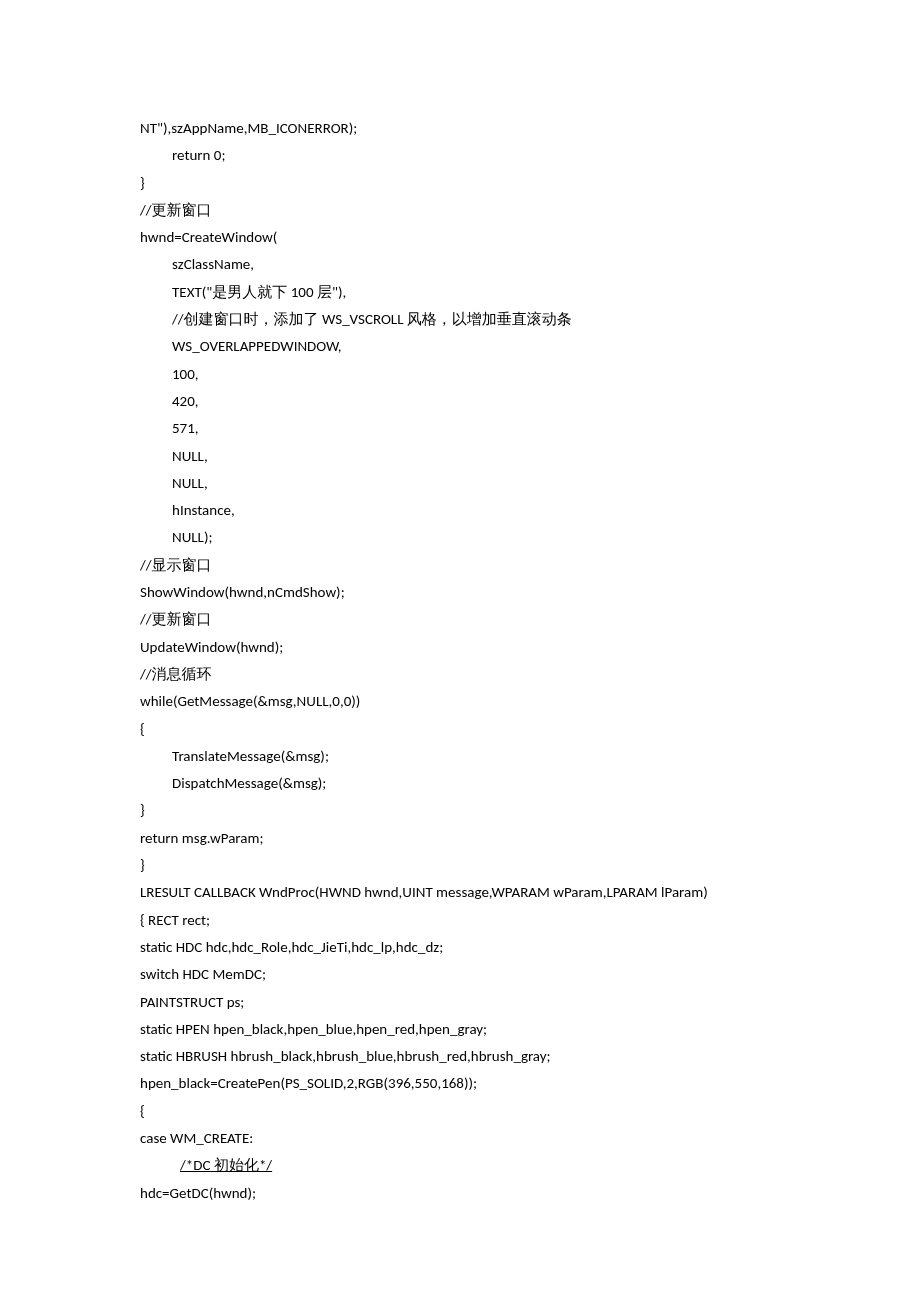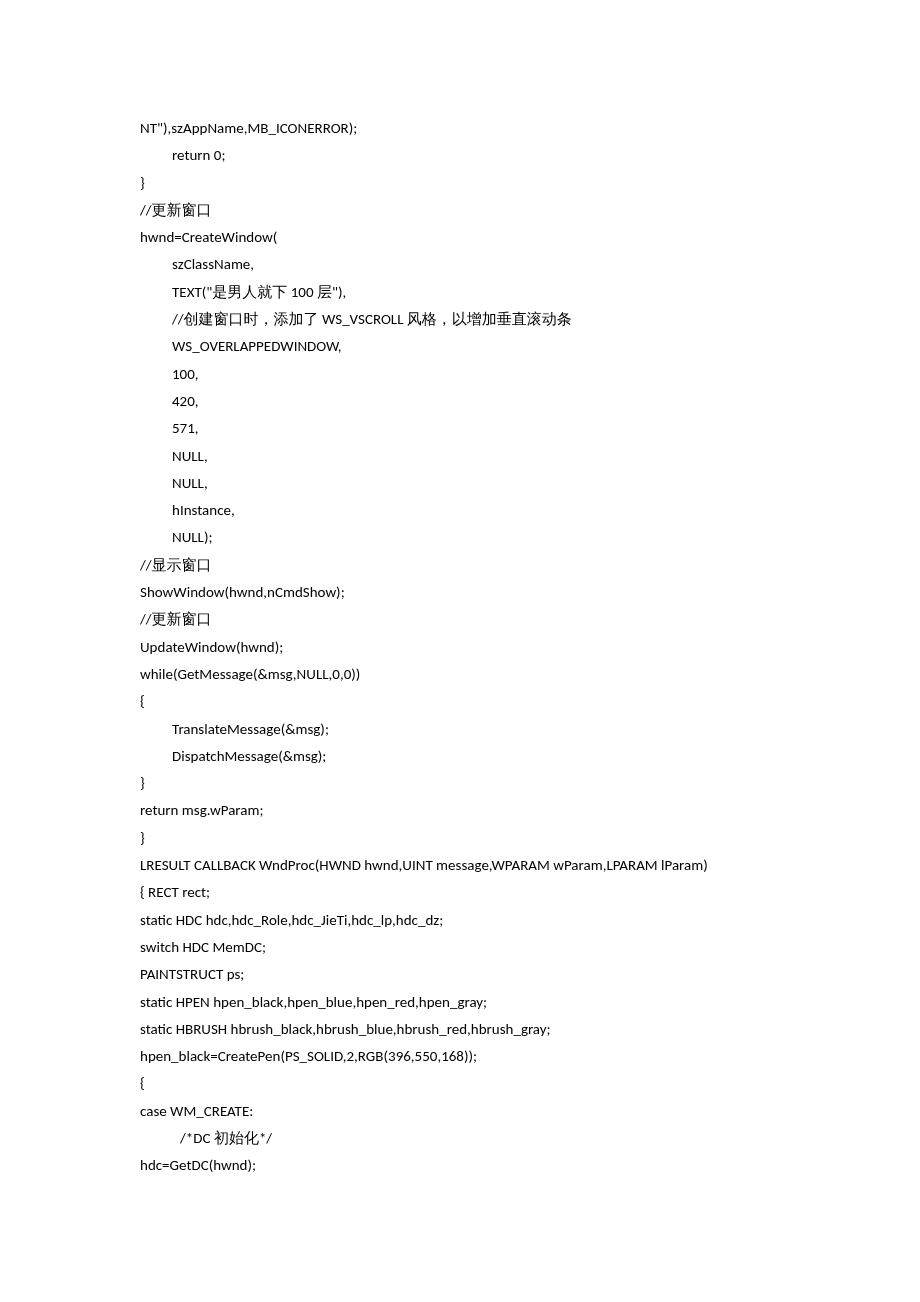--- a/index.html
+++ b/index.html
@@ -19,20 +19,21 @@
     line-height: 27.3px;
     color: #000000;
     white-space: pre;
     font-family: Calibri, "Microsoft YaHei", Arial, sans-serif;
   }
   .indent {
     padding-left: 32px;
   }
   .indent2 {
     padding-left: 40px;
+    text-decoration: underline;
   }
 </style>
 </head>
 <body>
 
 <div class="page">
   <div id="code-container">
       <div class="code-line">NT"),szAppName,MB_ICONERROR);</div>
       <div class="code-line indent">return 0;</div>
       <div class="code-line">}</div>
@@ -46,20 +47,21 @@
       <div class="code-line indent">420,</div>
       <div class="code-line indent">571,</div>
       <div class="code-line indent">NULL,</div>
       <div class="code-line indent">NULL,</div>
       <div class="code-line indent">hInstance,</div>
       <div class="code-line indent">NULL);</div>
       <div class="code-line">//显示窗口</div>
       <div class="code-line">ShowWindow(hwnd,nCmdShow);</div>
       <div class="code-line">//更新窗口</div>
       <div class="code-line">UpdateWindow(hwnd);</div>
+      <div class="code-line">//消息循环</div>
       <div class="code-line">while(GetMessage(&amp;msg,NULL,0,0))</div>
       <div class="code-line">{</div>
       <div class="code-line indent">TranslateMessage(&amp;msg);</div>
       <div class="code-line indent">DispatchMessage(&amp;msg);</div>
       <div class="code-line">}</div>
       <div class="code-line">return msg.wParam;</div>
       <div class="code-line">}</div>
       <div class="code-line">LRESULT CALLBACK WndProc(HWND hwnd,UINT message,WPARAM wParam,LPARAM lParam)</div>
       <div class="code-line">{ RECT rect;</div>
       <div class="code-line">static HDC hdc,hdc_Role,hdc_JieTi,hdc_lp,hdc_dz;</div>

